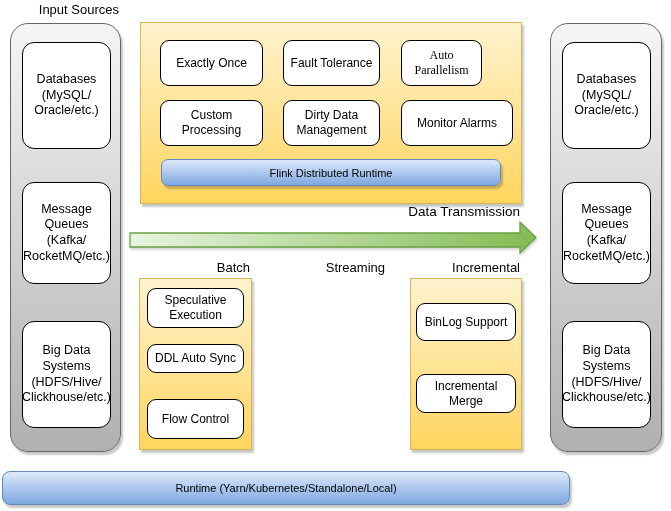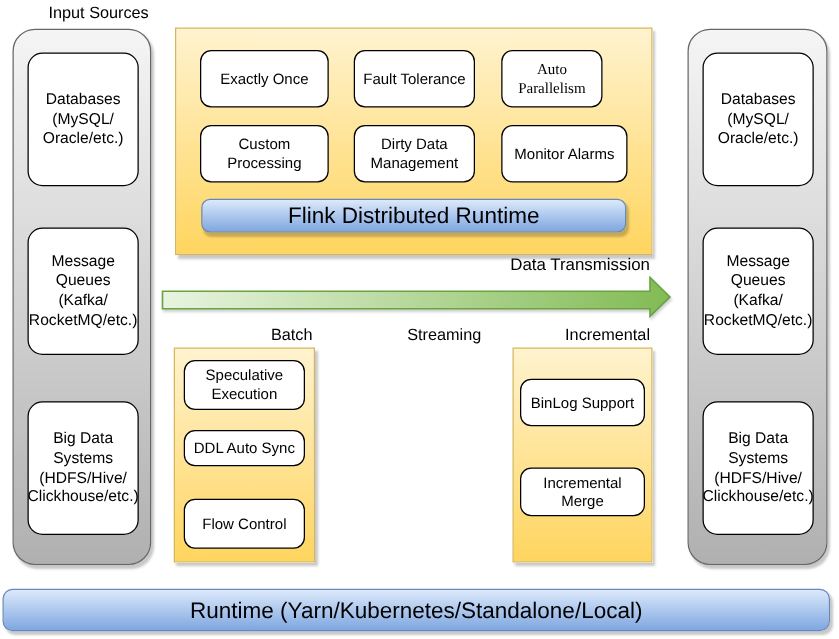--- a/index.html
+++ b/index.html
@@ -22,21 +22,21 @@
     position:absolute; background:#ffffff; border:1px solid #000000; border-radius:9px;
     display:flex; align-items:center; justify-content:center;
     text-align:center; font-size:12px; line-height:1.25; white-space:pre-line;
     box-sizing:border-box; padding:2px;
   }
   .node.r12 { border-radius:12px; font-size:12.5px; }
   .bar-blue {
     position:absolute; background:linear-gradient(#dce9fb,#7fa7e0);
     border:1px solid #6688bb; border-radius:7px;
     display:flex; align-items:center; justify-content:center;
-    font-size:18px; box-sizing:border-box;
+    font-size:11px; box-sizing:border-box;
     box-shadow:2px 3px 2px rgba(0,0,0,0.22);
   }
   .arrow-svg { position:absolute; left:128px; top:220px; filter:drop-shadow(1px 2px 1px rgba(0,0,0,0.18)); }
 </style>
 </head>
 <body>
 
 <div class="canvas">
 
   <div class="ttl" style="left:10px; top:3px; width:109px;">Input Sources</div>
@@ -55,21 +55,21 @@
   </div>
 
   <div class="panel-yellow" style="left:140px; top:22px; width:380px; height:180px;">
     <div class="node" style="left:19px;  top:17px; width:103px; height:46px;">Exactly Once</div>
     <div class="node" style="left:142px; top:17px; width:97px;  height:46px;">Fault Tolerance</div>
     <div class="node" style="left:260px; top:17px; width:81px; height:46px;font-family:Liberation Serif, serif;">Auto Parallelism</div>
     <div class="node" style="left:19px;  top:77px; width:103px; height:46px;">Custom
 Processing</div>
     <div class="node" style="left:142px; top:77px; width:97px;  height:46px;">Dirty Data
 Management</div>
-    <div class="node" style="left:260px; top:77px; width:101px; height:46px;">Monitor Alarms</div>
+    <div class="node" style="left:260px; top:77px; width:112px; height:46px;">Monitor Alarms</div>
     <div class="bar-blue" style="left:20px; top:136px; width:340px; height:27px;">Flink Distributed Runtime</div>
   </div>
 
   <div class="ttl" style="left:140px; top:204px; width:380px; font-size:13.5px;">Data Transmission</div>
   <svg class="arrow-svg" width="412" height="36" viewBox="0 0 412 36">
     <defs>
       <linearGradient id="arrowGrad" x1="0" y1="0" x2="1" y2="0">
         <stop offset="0" stop-color="#e8f4e0"></stop>
         <stop offset="1" stop-color="#82bb54"></stop>
       </linearGradient>
@@ -101,15 +101,15 @@
     <div class="node r12" style="left:11px; top:158px; width:89px; height:102px;">Message
 Queues
 (Kafka/
 RocketMQ/etc.)</div>
     <div class="node r12" style="left:11px; top:297px; width:89px; height:107px;">Big Data
 Systems
 (HDFS/Hive/
 Clickhouse/etc.)</div>
   </div>
 
-  <div class="bar-blue" style="left:2px; top:471px; width:662px; height:34px; border-radius:8px;">Runtime (Yarn/Kubernetes/Standalone/Local)</div>
+  <div class="bar-blue" style="left:2px; top:471px; width:568px; height:34px; border-radius:8px;">Runtime (Yarn/Kubernetes/Standalone/Local)</div>
 
 </div>
 
 </body></html>

